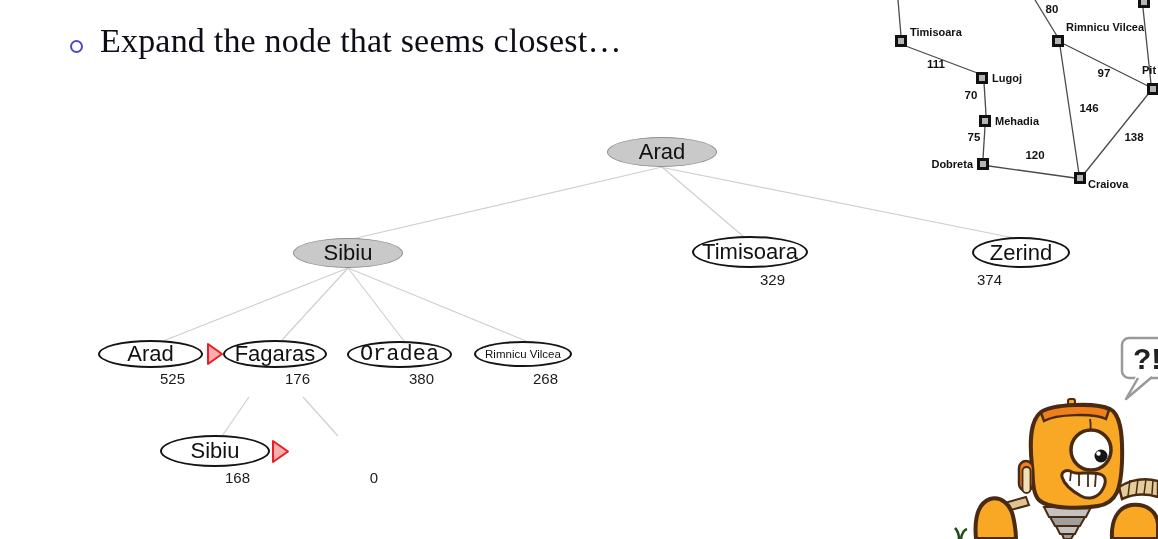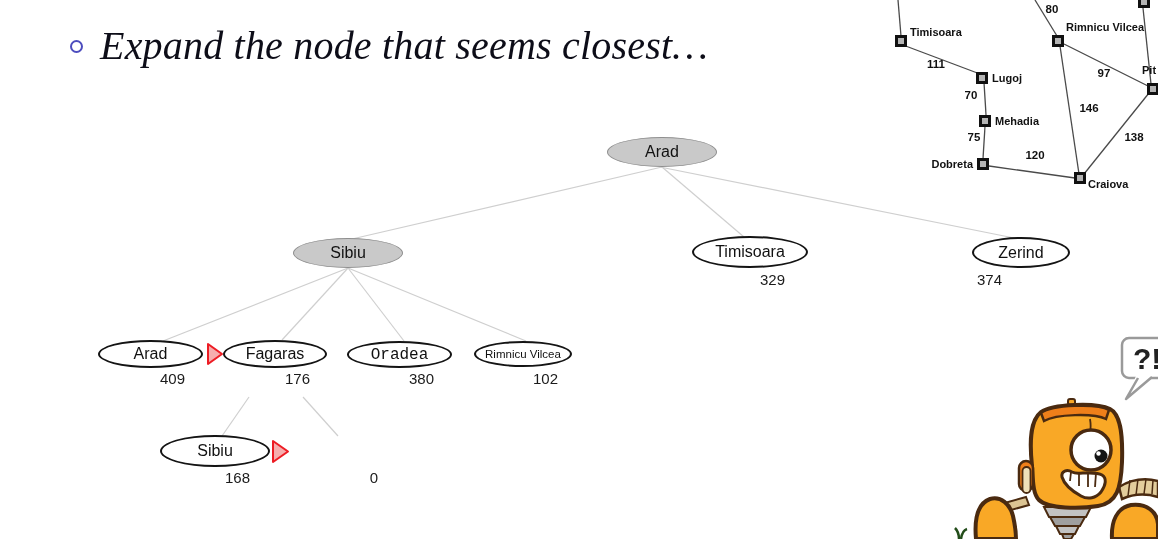--- a/index.html
+++ b/index.html
@@ -2,25 +2,25 @@
 <html><head>
 <meta charset="utf-8">
 <style>
   html,body{margin:0;padding:0;}
   .slide{position:relative;width:1158px;height:539px;background:#ffffff;overflow:hidden;
          font-family:"Liberation Sans",sans-serif;}
   
   .bullet{position:absolute;left:70px;top:40px;width:13px;height:13px;border:2.4px solid #4d4dbe;
           border-radius:50%;box-sizing:border-box;}
   .title{position:absolute;left:100px;top:22px;width:780px;font-family:"Liberation Serif","DejaVu Serif",serif;
-         font-size:40px;color:#0d0d18;letter-spacing:.2px;white-space:nowrap;font-style:italic;}
+         font-size:34px;color:#0d0d18;letter-spacing:.2px;white-space:nowrap;}
   
   .node{position:absolute;border-radius:50%;display:flex;align-items:center;justify-content:center;
         background:#ffffff;border:2.8px solid #141414;box-sizing:border-box;
-        font-size:16px;color:#111;z-index:3;}
+        font-size:22px;color:#111;z-index:3;}
   .node.expanded{background:#c9c9c9;border:1.6px solid #8f8f8f;}
   .node.small{font-size:11.5px;}
   .val{position:absolute;width:70px;text-align:right;font-size:15px;color:#1b1b1b;z-index:3;}
   .lay{position:absolute;left:0;top:0;}
 </style>
 </head>
 <body>
 
 <div class="slide">
 
@@ -57,36 +57,36 @@
   <div class="val" style="left:715px;top:271px;">329</div>
 
   <div class="node" style="left:972px;top:237px;width:98px;height:31px;">
     <span>Zerind</span>
   </div>
   <div class="val" style="left:932px;top:271px;">374</div>
 
   <div class="node" style="left:98px;top:340px;width:105px;height:28px;">
     <span>Arad</span>
   </div>
-  <div class="val" style="left:115px;top:370px;">409</div>
+  <div class="val" style="left:115px;top:370px;">525</div>
 
   <div class="node" style="left:223px;top:340px;width:104px;height:28px;">
     <span>Fagaras</span>
   </div>
   <div class="val" style="left:240px;top:370px;">176</div>
 
   <div class="node" style="left:347px;top:341px;width:105px;height:27px;font-family:Liberation Mono, monospace;">
     <span>Oradea</span>
   </div>
   <div class="val" style="left:364px;top:370px;">380</div>
 
   <div class="node small" style="left:474px;top:341px;width:98px;height:26px;">
     <span>Rimnicu Vilcea</span>
   </div>
-  <div class="val" style="left:488px;top:370px;">102</div>
+  <div class="val" style="left:488px;top:370px;">268</div>
 
   <div class="node" style="left:160px;top:435px;width:110px;height:32px;">
     <span>Sibiu</span>
   </div>
   <div class="val" style="left:180px;top:469px;">168</div>
 
   <div class="val" style="left:308px;top:469px;">0</div>
 
   <svg class="lay" style="left:855px;top:0;" width="303" height="200" viewBox="855 0 303 200">
     <g stroke="#4a4a4a" stroke-width="1.3">

